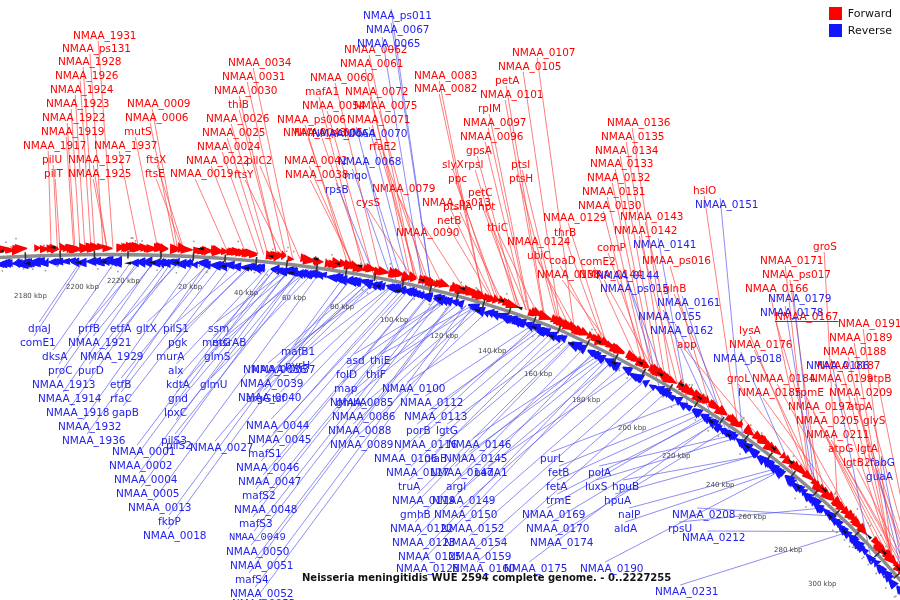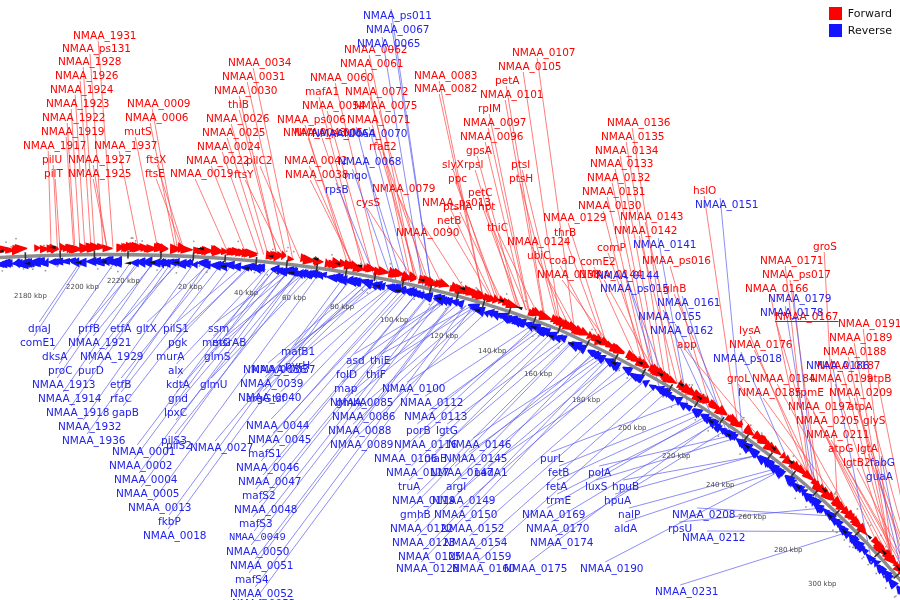--- a/index.html
+++ b/index.html
@@ -1181,20 +1181,21 @@
     <div class="lgrow">
       <span class="lgsw f"></span>
       <span class="lgtx">Forward</span>
     </div>
     <div class="lgrow">
       <span class="lgsw r"></span>
       <span class="lgtx">Reverse</span>
     </div>
   </div>
 
+  <div id="caption">Neisseria meningitidis WUE 2594 complete genome. - 0..2227255</div>
 
   <div id="labels-layer">
       <div class="lbl fw" style="left: 73px; top: 30px;">NMAA_1931</div>
       <div class="lbl fw" style="left: 62px; top: 43px;">NMAA_ps131</div>
       <div class="lbl fw" style="left: 58px; top: 56px;">NMAA_1928</div>
       <div class="lbl fw" style="left: 55px; top: 70px;">NMAA_1926</div>
       <div class="lbl fw" style="left: 50px; top: 84px;">NMAA_1924</div>
       <div class="lbl fw" style="left: 46px; top: 98px;">NMAA_1923</div>
       <div class="lbl fw" style="left: 42px; top: 112px;">NMAA_1922</div>
       <div class="lbl fw" style="left: 41px; top: 126px;">NMAA_1919</div>

